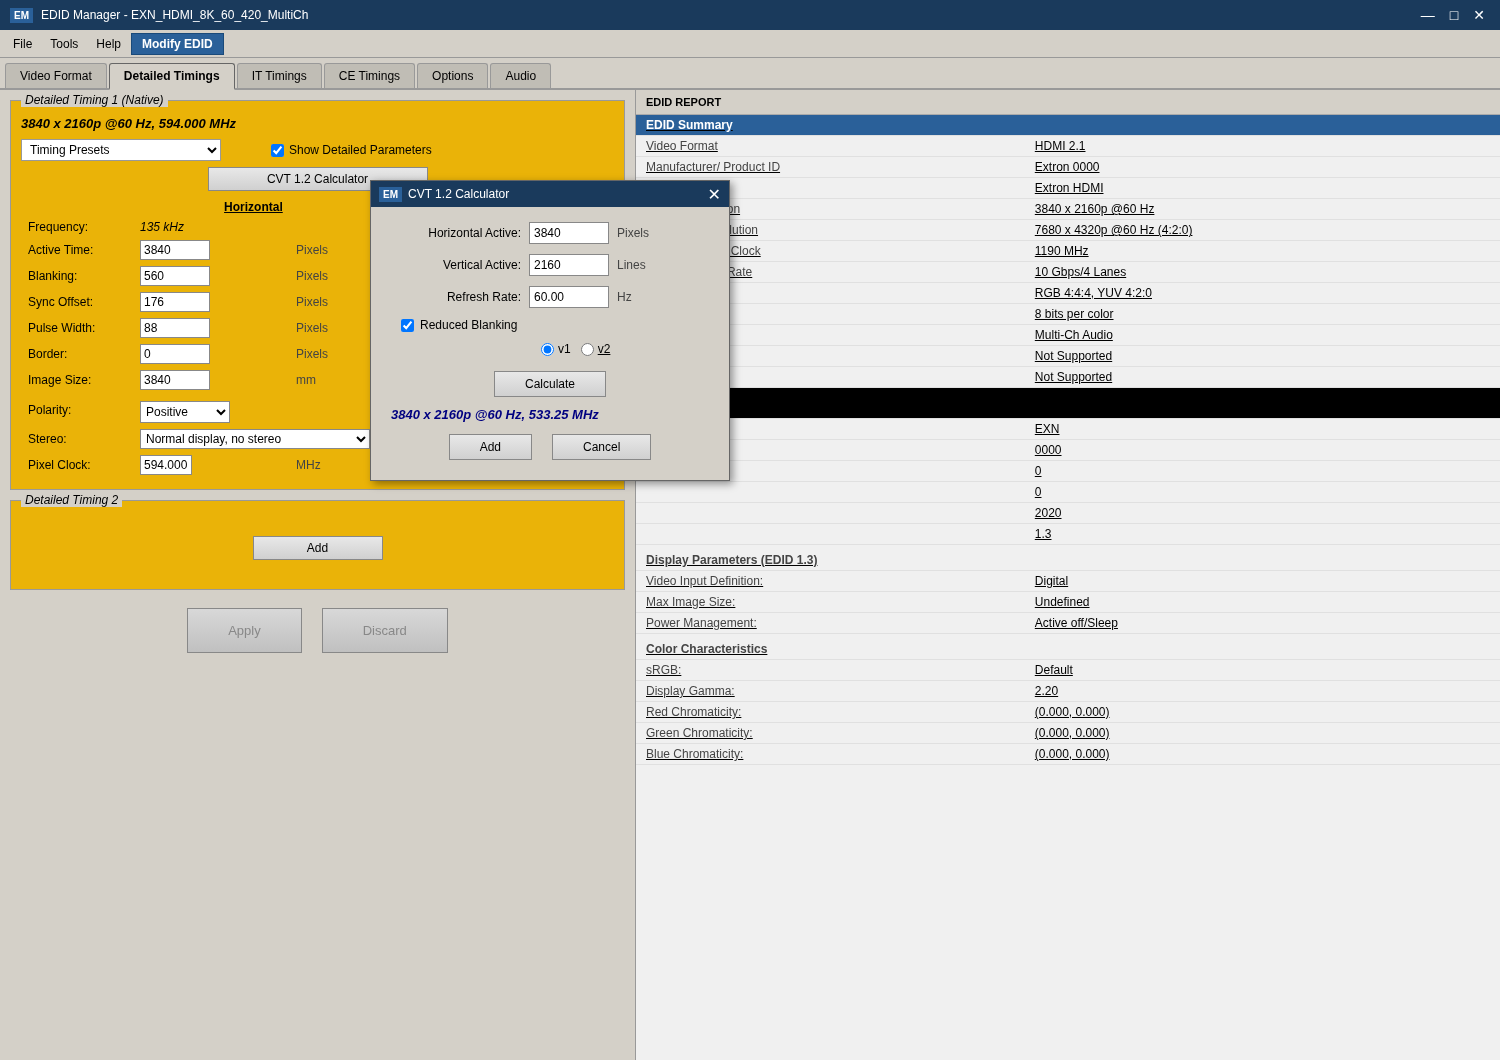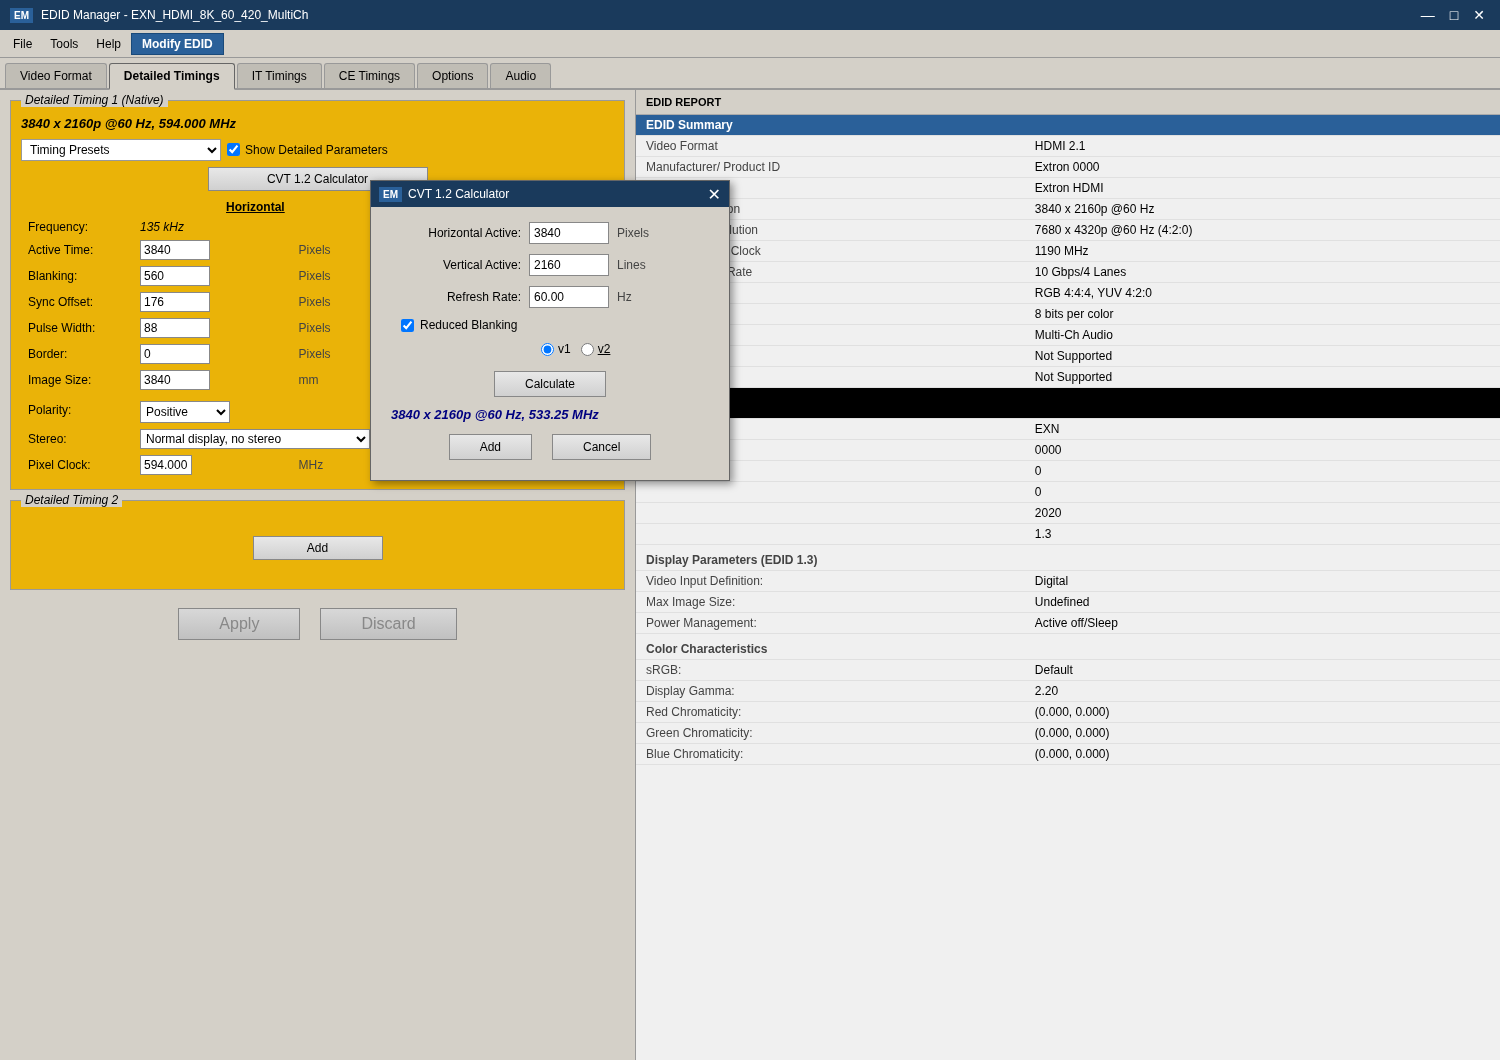--- a/index.html
+++ b/index.html
@@ -101,21 +101,21 @@
     .timing-title { font-weight: bold; font-style: italic; font-size: 13px; margin-bottom: 8px; margin-top: 5px; }
 
     .row-line { display: flex; align-items: center; gap: 6px; margin-bottom: 6px; }
     .dropdown-select {
       width: 200px;
       height: 22px;
       border: 1px solid #999;
       background: white;
       padding: 1px 4px;
     }
-    .checkbox-label { display: flex; align-items: flex-start; gap: 5px; }
+    .checkbox-label { display: flex; align-items: flex-end; gap: 5px; margin-left: 44px; }
 
     .cvt-btn {
       border: 1px solid #888;
       background: linear-gradient(to bottom, #e8e8e8, #d0d0d0);
       padding: 4px 20px;
       cursor: pointer;
       font-size: 12px;
       margin: 5px auto;
       display: block;
       width: 220px;
@@ -143,23 +143,23 @@
     
     .bottom-actions {
       padding: 8px 10px;
       display: flex;
       justify-content: center;
       gap: 20px;
     }
     .action-btn {
       border: 1px solid #888;
       background: linear-gradient(to bottom, #e0e0e0, #c8c8c8);
-      padding: 6px 40px;
+      padding: 14px 40px;
       cursor: pointer;
-      font-size: 16px;
+      font-size: 13px;
     }
     .action-btn:disabled {
       color: #888;
       background: linear-gradient(to bottom, #d8d8d8, #c0c0c0);
     }
 
     
     .right-panel {
       flex: 1;
       background: #f0f0f0;
@@ -168,21 +168,21 @@
       display: flex;
       flex-direction: column;
     }
     .report-header {
       background: #d4d0c8;
       padding: 6px 10px;
       font-weight: bold;
       font-size: 11px;
       border-bottom: 1px solid #aaa;
     }
-    .report-table { width: 100%; border-collapse: collapse; }
+    .report-table { width: 100%; border-collapse: collapse; text-decoration: underline; }
     .report-table tr { border-bottom: 1px solid #e0e0e0; }
     .report-table tr.highlight { background: #2a6099; color: white; }
     .report-table tr.highlight td { color: white; }
     .report-table td { padding: 3px 10px; vertical-align: top; }
     .report-table td:first-child { width: 45%; color: #444; }
     .report-table td:last-child { font-weight: normal; }
     .report-scroll { overflow-y: auto; flex: 1; }
 
     
     .modal-overlay {

